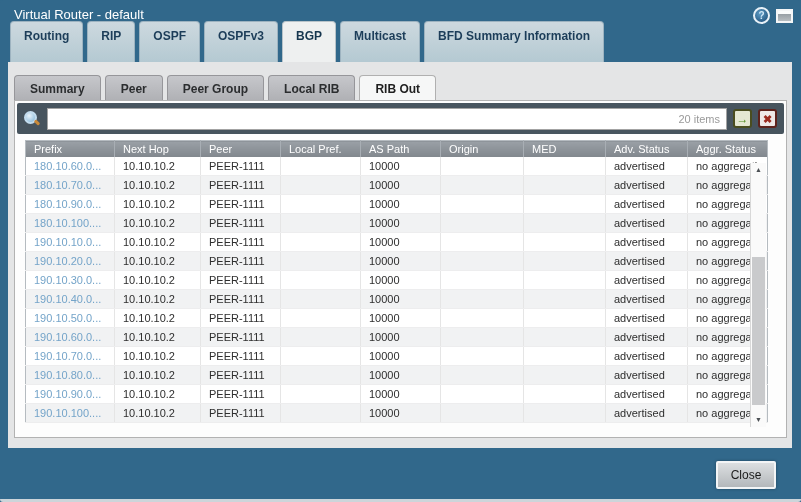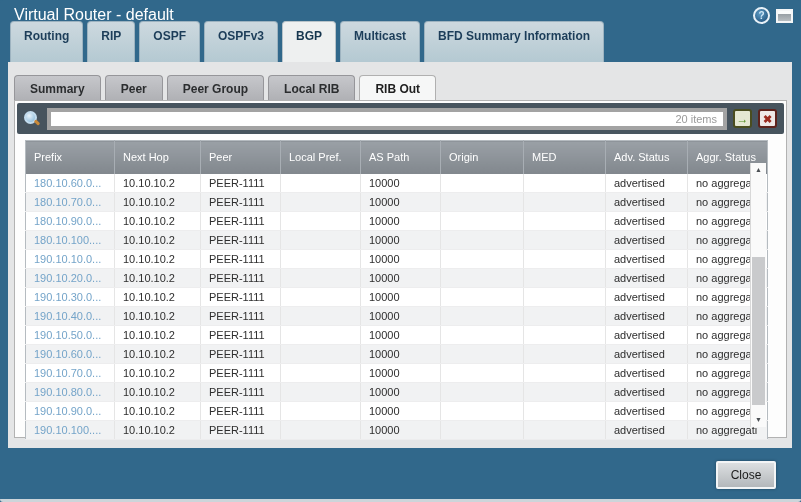--- a/index.html
+++ b/index.html
@@ -3,21 +3,21 @@
 <meta charset="utf-8">
 <style>
   * { margin:0; padding:0; box-sizing:border-box; }
   html,body { width:801px; height:502px; }
   body { font-family:"Liberation Sans", sans-serif; background:#31688b; position:relative; overflow:hidden; }
 
   .dialog { position:absolute; inset:0; background:#31688b; border-radius:3px; overflow:hidden; }
 
   
   .titlebar { position:absolute; top:0; left:0; right:0; height:30px; }
-  .titlebar .title { position:absolute; left:14px; top:0; line-height:30px; color:#ffffff; font-size:16px; }
+  .titlebar .title { position:absolute; left:14px; top:0; line-height:30px; color:#ffffff; font-size:13px; }
   .titlebar-icons { position:absolute; right:8px; top:7px; display:flex; gap:6px; align-items:center; }
   .help-icon { width:17px; height:17px; border-radius:50%; background:radial-gradient(circle at 40% 35%, #5e9cc4 0%, #2d618b 70%, #1c4568 100%);
                border:2px solid #e8f1f7; color:#cfe7f7; font-size:10px; font-weight:bold; text-align:center; line-height:13px; cursor:pointer; }
   .window-icon { width:17px; height:14px; border:2px solid #f4f6f7;
                  background:linear-gradient(180deg,#fafcfc 0%,#fafcfc 28%,#99a1a6 34%,#b7bdc1 100%); cursor:pointer; }
 
   
   .main-tabs { position:absolute; top:33px; left:10px; right:10px; height:29px; display:flex; gap:4px; align-items:flex-end; }
   .tab { height:41px; line-height:28px; padding:0 13px; font-size:12px; font-weight:bold; color:#1c3d59;
          background:linear-gradient(180deg,#cdd9df 0%,#b4c9d2 100%); border:1px solid #9db3c0; border-bottom:none;
@@ -38,33 +38,33 @@
   .inner-box { position:absolute; top:38px; left:6px; width:773px; height:338px; background:#fdfdfd; border:1px solid #b2b2b2; }
 
   
   .search-bar { position:absolute; top:2px; left:2px; right:2px; height:31px; background:#47545e; border-radius:2px;
                 display:flex; align-items:center; padding:0 7px; }
   .mag-icon { position:relative; width:16px; height:16px; margin-right:7px; flex:0 0 auto; }
   .mag-icon::before { content:""; position:absolute; left:0; top:0; width:9px; height:9px; border-radius:50%;
                       border:2px solid #c3dcee; background:radial-gradient(circle at 35% 30%, #eaf4fb, #7fb3d6); }
   .mag-icon::after { content:""; position:absolute; left:10px; top:10px; width:6px; height:3px; background:#c98a3a;
                      transform:rotate(45deg); border-radius:1px; }
-  .search-input-wrap { flex:1; height:22px; background:#ffffff; border:4px solid #a3a3a3; display:flex; align-items:center; }
+  .search-input-wrap { flex:1; height:22px; background:#ffffff; border:1px solid #a3a3a3; display:flex; align-items:center; }
   .search-input-wrap input { flex:1; height:100%; border:none; outline:none; font-size:12px; padding:0 5px;
                              font-family:"Liberation Sans",sans-serif; background:transparent; }
   .items-count { color:#9a9a9a; font-size:11px; padding-right:6px; white-space:nowrap; }
   .icon-btn { width:19px; height:19px; margin-left:6px; border-radius:3px; font-size:12px; line-height:17px; text-align:center;
               cursor:pointer; flex:0 0 auto; padding:0; }
   .go-btn { background:#e4e7d2; border:2px solid #4a4d1f; color:#4d8b1d; font-weight:bold; }
   .clear-btn { background:#efe8e7; border:2px solid #5f221c; color:#9c2a1f; font-weight:bold; font-size:11px; }
 
   
   .table-wrap { position:absolute; top:39px; left:10px; width:742px; height:288px; }
   table { border-collapse:collapse; table-layout:fixed; width:742px; border:1px solid #b5bbc0; }
-  thead th { height:33px; background:linear-gradient(180deg,#9aa0a6 0%,#81878d 100%); color:#ffffff; font-size:11px;
+  thead th { height:16px; background:linear-gradient(180deg,#9aa0a6 0%,#81878d 100%); color:#ffffff; font-size:11px;
              font-weight:normal; text-align:left; padding:0 4px 0 8px; border-right:1px solid #a8aeb4;
              white-space:nowrap; overflow:hidden; cursor:pointer; }
   thead th:last-child { border-right:none; }
   tbody td { height:19px; font-size:11px; color:#2e2e2e; padding:0 4px 0 8px; border-right:1px solid #e5e5e5;
              border-bottom:1px solid #ededee; white-space:nowrap; overflow:hidden; background:#ffffff; }
   tbody td:last-child { border-right:none; }
   tbody tr:nth-child(even) td { background:#f1f2f3; }
   tbody td.link { color:#74a4c9; }
 
   

